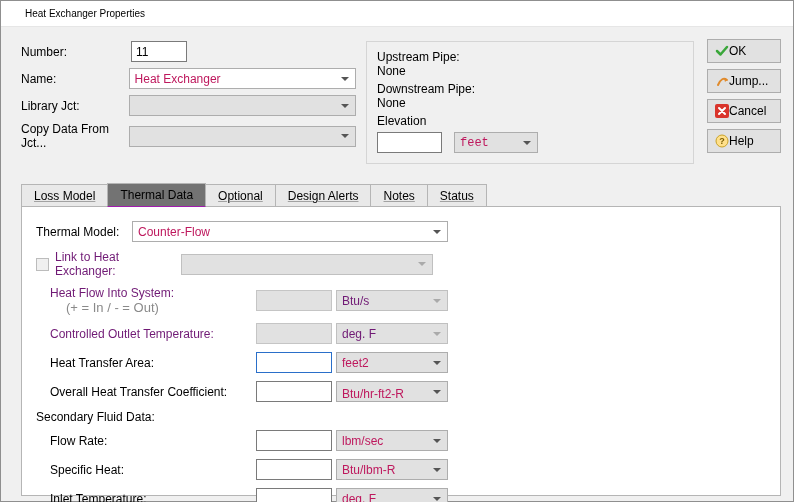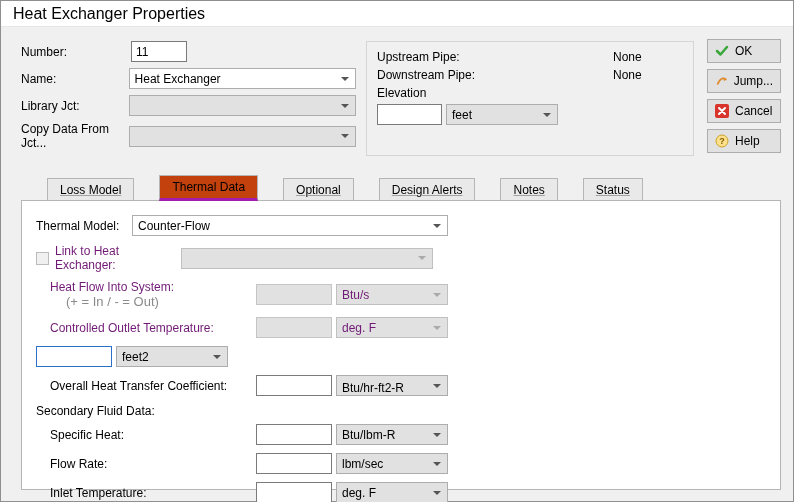--- a/index.html
+++ b/index.html
@@ -16,22 +16,22 @@
   .window {
     width: 794px; height: 502px;
     border: 1px solid #8f8f8f;
     background: #f0f0f0;
     position: relative;
   }
   
   .titlebar {
     height: 26px;
     background: #fff;
-    padding-left: 12px;
-    font-size: 16px;
+    padding-left: 24px;
+    font-size: 10px;
     display: flex;
     align-items: center;
     border-bottom: 1px solid #e6e6e6;
   }
   .content {
     padding: 14px 12px 0 20px;
   }
   
   .top-row { display:flex; }
   .left-form { width: 335px; }
@@ -48,21 +48,21 @@
   .w230 { width: 232px; }
   
   .sel {
     position: relative;
     height: 21px;
     background: #e1e1e1;
     border: 1px solid #adadad;
     display: inline-flex;
     align-items: center;
     padding: 0 20px 0 5px;
-    color: #000000;
+    color: #be185d;
   }
   .sel.white { background:#fff; }
   .sel::after {
     content:"";
     position:absolute;
     right:6px; top:50%;
     width:0; height:0;
     border-left:4px solid transparent;
     border-right:4px solid transparent;
     border-top:4px solid #555;
@@ -73,39 +73,38 @@
   .disabled-text { color:#701a75; }
 
   
   .pipe-box {
     border: 1px solid #d5d5d5;
     background: #f0f0f0;
     width: 328px;
     margin-left: 10px;
     padding: 8px 10px 10px 10px;
   }
-  .pipe-row { display:flex; justify-content:space-between; margin-bottom:4px; }
+  .pipe-row { display:flex; justify-content:space-between; margin-bottom:4px;flex-direction:column; }
   .pipe-row .lbl { width:150px; }
   .pipe-row .val { width:70px; text-align:left; }
   .elev-row { display:flex; align-items:center; gap:0; margin-top:4px;}
   .elev-input { width:65px; }
 
   
   .btn-col {
     position:absolute;
     right: 12px; top: 38px;
     width: 74px;
     display:flex; flex-direction:column; gap:6px;
   }
   .btn {
     height: 24px;
     border: 1px solid #adadad;
     background: #e1e1e1;
     display:flex; align-items:center;
-    gap:6px;
     padding: 0 7px;
     cursor:pointer;
     font: inherit;
   }
   .ico { width:14px; height:14px; display:inline-block; }
 
   
   .tab-strip {
     margin-top: 18px;
     display:flex;
@@ -118,27 +117,26 @@
     border-bottom:none;
     background:#e9e9e9;
     margin-right:-1px;
     text-decoration: underline;
     text-decoration-color: rgba(0,0,0,0.3);
     text-decoration-thickness: 1px;
     cursor:pointer;
     font: inherit;
     position:relative;
     top:1px;
-    margin-left:26px;
   }
   .tab.active {
-    background:#c2410c;
+    background:#737373;
     text-decoration: none;
     z-index:2;
-    border-bottom:3px solid #a21caf;
+    border-bottom:1px solid #a21caf;
     top:1px;
   }
   .tab-panel {
     border:1px solid #b5b5b5;
     background:#fff;
     padding: 14px 14px 18px 14px;
     position:relative;
     height: 290px;
   }
 
@@ -201,21 +199,21 @@
           <span class="lbl">Upstream Pipe:</span>
           <span class="val">None</span>
         </div>
         <div class="pipe-row">
           <span class="lbl">Downstream Pipe:</span>
           <span class="val">None</span>
         </div>
         <div>Elevation</div>
         <div class="elev-row">
           <input type="text" class="std elev-input" value="" style="">
-          <div class="sel" style="width:112px; margin-left:4px;">
+          <div class="sel" style="width:84px; margin-left:12px;font-family:Liberation Mono, monospace;">
             <span>feet</span>
           </div>
         </div>
       </div>
     </div>
 
     <div class="tab-strip">
       <div class="tab"><span>Loss Model</span></div>
       <div class="tab active"><span>Thermal Data</span></div>
       <div class="tab"><span>Optional</span></div>
@@ -254,49 +252,50 @@
 
       <div class="row">
         <span class="disabled-text" style="width:220px; padding-left:14px;">Controlled Outlet Temperature:</span>
         <input type="text" class="val-input disabled" disabled="" value="" style="">
         <div class="sel disabled unit-sel" style="margin-left:4px;">
           <span class="disabled-text">deg. F</span>
         </div>
       </div>
 
       <div class="row">
+        <span style="width:220px; padding-left:14px;">Heat Transfer Area:</span>
         <input type="text" class="val-input focused" value="" style="">
         <div class="sel unit-sel" style="margin-left:4px;">
           <span>feet2</span>
         </div>
       </div>
 
       <div class="row">
         <span style="width:220px; padding-left:14px;">Overall Heat Transfer Coefficient:</span>
         <input type="text" class="val-input" value="" style="">
         <div class="sel unit-sel" style="margin-left:4px;align-items:flex-end;">
           <span>Btu/hr-ft2-R</span>
         </div>
       </div>
 
       <div class="section-hdr">Secondary Fluid Data:</div>
 
       <div class="row">
+        <span style="width:220px; padding-left:14px;">Flow Rate:</span>
+        <input type="text" class="val-input" value="" style="">
+        <div class="sel unit-sel" style="margin-left:4px;">
+          <span>lbm/sec</span>
+        </div>
+      </div>
+
+      <div class="row">
         <span style="width:220px; padding-left:14px;">Specific Heat:</span>
         <input type="text" class="val-input" value="" style="">
         <div class="sel unit-sel" style="margin-left:4px;">
           <span>Btu/lbm-R</span>
-        </div>
-      </div>
-
-      <div class="row">
-        <span style="width:220px; padding-left:14px;">Flow Rate:</span>
-        <input type="text" class="val-input" value="" style="">
-        <div class="sel unit-sel" style="margin-left:4px;">
-          <span>lbm/sec</span>
         </div>
       </div>
 
       <div class="row" style="margin-bottom:0;">
         <span style="width:220px; padding-left:14px;">Inlet Temperature:</span>
         <input type="text" class="val-input" value="" style="">
         <div class="sel unit-sel" style="margin-left:4px;">
           <span>deg. F</span>
         </div>
       </div>

